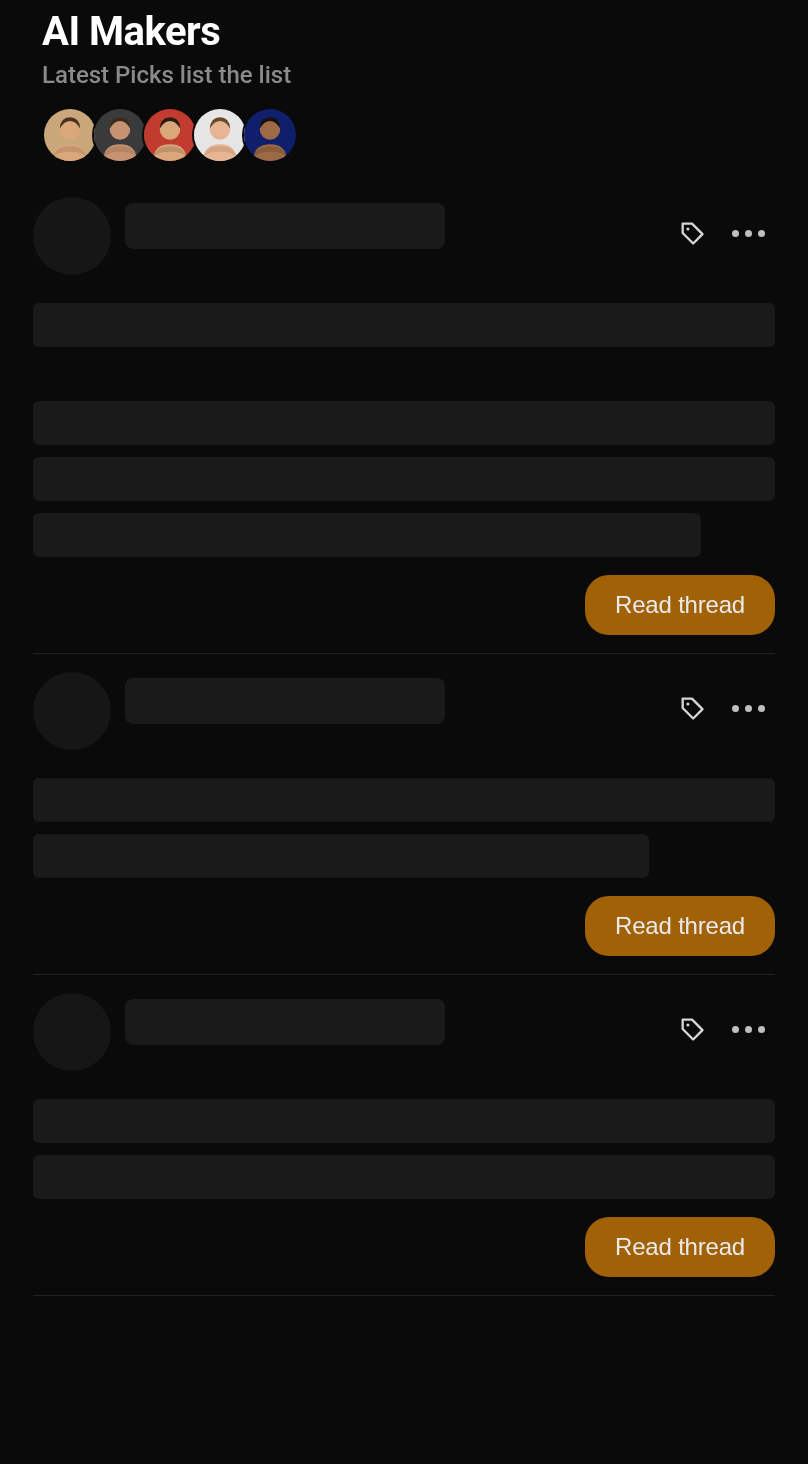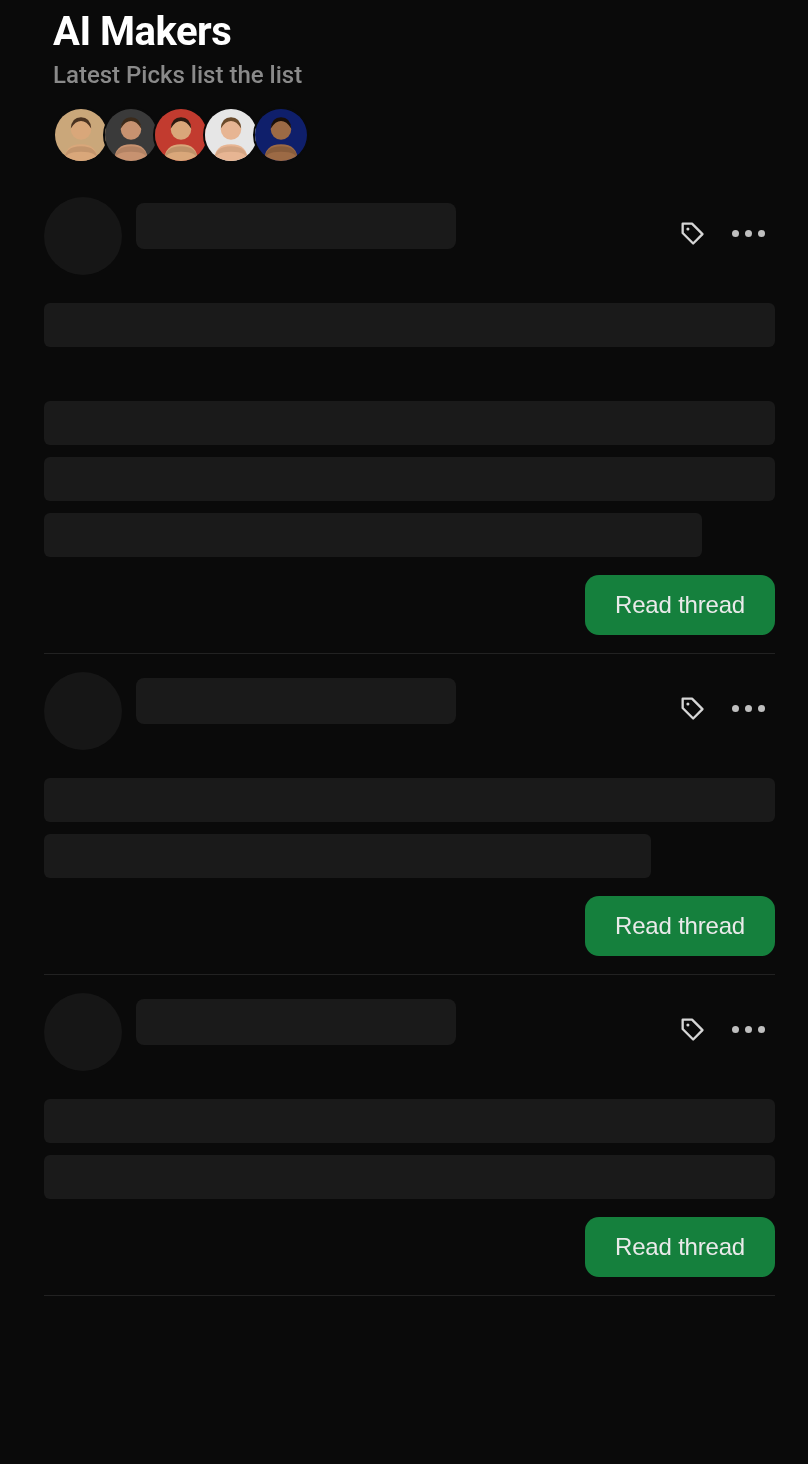--- a/index.html
+++ b/index.html
@@ -1,17 +1,17 @@
 <!DOCTYPE html>
 <html><head>
 <meta charset="utf-8">
 <style>
   * { box-sizing: border-box; margin: 0; padding: 0; }
   html, body { width: 808px; height: 1464px; background: #0a0a0a; color: #e8e8e8; font-family: -apple-system, BlinkMacSystemFont, "Segoe UI", Roboto, Helvetica, Arial, sans-serif; }
-  .page { padding: 8px 0 0 11px; }
+  .page { padding: 8px 0 0 0; }
   .header { padding: 0 42px 16px 42px; }
   .title { font-size: 40px; font-weight: 700; color: #ffffff; letter-spacing: -0.5px; }
   .subtitle { font-size: 24px; font-weight: 500; color: #8a8a8a; margin-top: 6px; }
   .avatar-row { display: flex; margin-top: 18px; }
   .avatar { width: 56px; height: 56px; border-radius: 50%; border: 2px solid #0a0a0a; margin-left: -6px; overflow: hidden; }
   .avatar:first-child { margin-left: 0; }
   .avatar svg { width: 100%; height: 100%; display: block; }
 
   .feed { padding: 18px 33px 0 33px; }
   .card { padding-bottom: 18px; }
@@ -24,21 +24,21 @@
   .icon-btn { width: 28px; height: 28px; display: flex; align-items: center; justify-content: center; color: #d6d6d6; cursor: pointer; }
   .icon-btn svg { width: 28px; height: 28px; }
   .dots { display: flex; gap: 6px; align-items: center; cursor: pointer; }
   .dots span { width: 7px; height: 7px; border-radius: 50%; background: #bfbfbf; display: block; }
 
   .card-body { margin-top: 28px; display: flex; flex-direction: column; gap: 12px; }
   .gap-lg { height: 30px; }
   .skel-line { height: 44px; border-radius: 6px; background: #1a1a1a; }
 
   .card-foot { display: flex; justify-content: flex-end; margin-top: 18px; }
-  .read-btn { background: #15803d; color: #eaeaea; font-size: 24px; font-weight: 500; padding: 16px 30px; border: none; border-radius: 14px; cursor: pointer; letter-spacing: -0.2px; }
+  .read-btn { background: #a16207; color: #eaeaea; font-size: 24px; font-weight: 500; padding: 16px 30px; border: none; border-radius: 24px; cursor: pointer; letter-spacing: -0.2px; }
 </style>
 </head>
 <body>
 
 <div class="page">
   <div class="header">
     <div class="title">AI Makers</div>
     <div class="subtitle">Latest Picks list the list</div>
     <div class="avatar-row" id="avatar-row">
         <div class="avatar">

